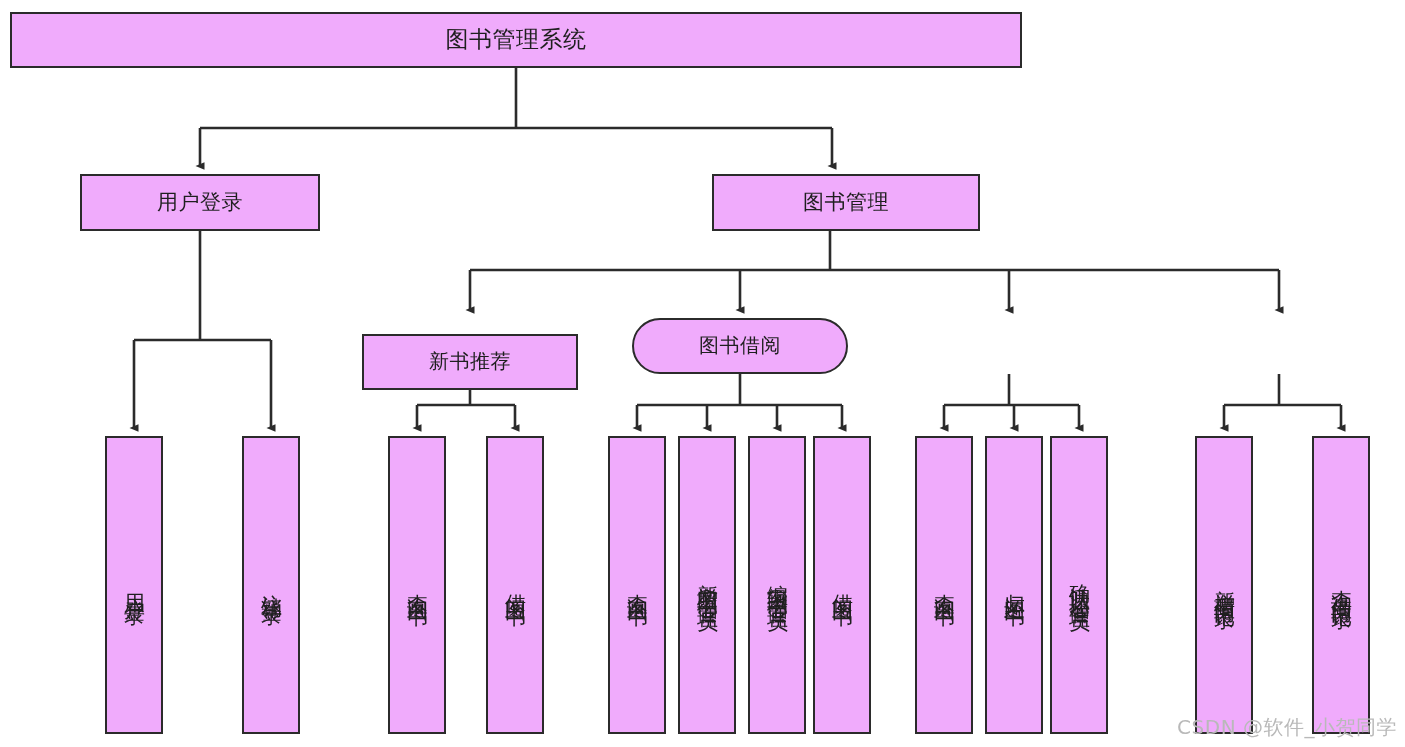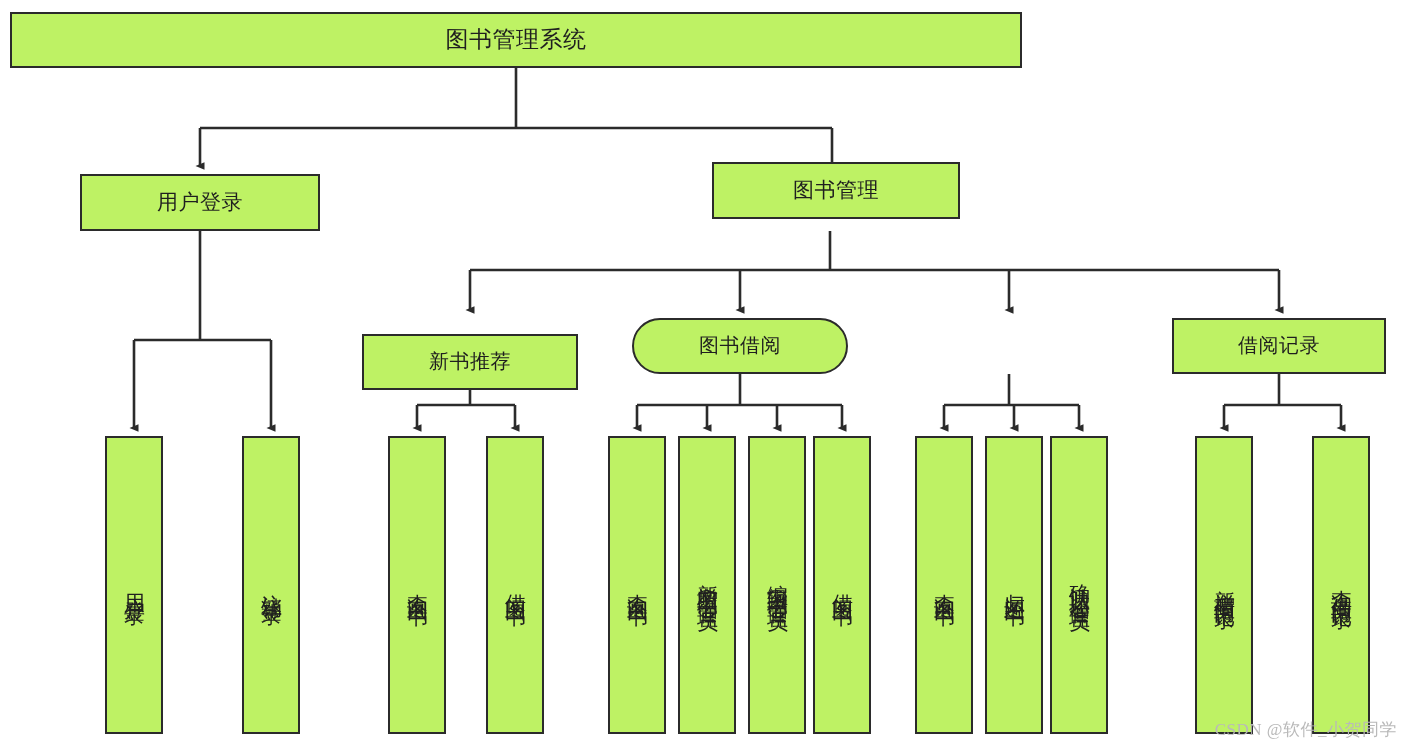--- a/index.html
+++ b/index.html
@@ -23,21 +23,21 @@
     left: 0;
     top: 0;
     width: 1405px;
     height: 747px;
     pointer-events: none;
   }
   .node {
     position: absolute;
     box-sizing: border-box;
     border: 2.5px solid #2b2b2b;
-    background: #bef264;
+    background: #f0abfc;
     display: flex;
     align-items: center;
     justify-content: center;
     text-align: right;
     color: #1f1f1f;
   }
   .node .label {
     display: block;
     line-height: 1.18;
     letter-spacing: 0.5px;
@@ -59,26 +59,25 @@
     writing-mode: vertical-rl;
     text-orientation: upright;
     letter-spacing: 4px;
     line-height: 1;
     white-space: nowrap;
   }
   #watermark {
     position: absolute;
     right: 8px;
     bottom: 6px;
-    font-size: 17px;
+    font-size: 20px;
     color: #b9b9b9;
     letter-spacing: 0.5px;
     white-space: nowrap;
     user-select: none;
-    font-family: Liberation Serif, serif;
   }
 </style>
 </head>
 <body>
 
 <div id="canvas">
 
   <svg id="edges" viewBox="0 0 1405 747" width="1405" height="747" xmlns="http://www.w3.org/2000/svg">
     <defs>
       <marker id="arrow" markerWidth="10" markerHeight="10" refX="4.2" refY="5" orient="auto" markerUnits="userSpaceOnUse">
@@ -129,32 +128,29 @@
     </g>
   </svg>
 
   <div class="node node-root" style="left: 10px; top: 12px; width: 1012px; height: 56px;">
     <span class="label">图书管理系统</span>
   </div>
 
   <div class="node node-l1" style="left: 80px; top: 174px; width: 240px; height: 57px;">
     <span class="label">用户登录</span>
   </div>
-  <div class="node node-l1" style="left: 712px; top: 162px; width: 248px; height: 57px;">
+  <div class="node node-l1" style="left: 712px; top: 174px; width: 268px; height: 57px;">
     <span class="label">图书管理</span>
   </div>
 
   <div class="node node-l2" style="left: 362px; top: 318px; width: 216px; height: 56px; margin-top: 16px;">
     <span class="label">新书推荐</span>
   </div>
   <div class="node node-l2" style="left: 632px; top: 318px; width: 216px; height: 56px; border-radius: 28px;">
     <span class="label">图书借阅</span>
-  </div>
-  <div class="node node-l2" style="left: 1172px; top: 318px; width: 214px; height: 56px;">
-    <span class="label">借阅记录</span>
   </div>
 
   <div class="node node-leaf" style="left: 105px; top: 436px; width: 58px; height: 298px;">
     <span class="label">用户登录</span>
   </div>
   <div class="node node-leaf" style="left: 242px; top: 436px; width: 58px; height: 298px;">
     <span class="label">注销登录</span>
   </div>
   <div class="node node-leaf" style="left: 388px; top: 436px; width: 58px; height: 298px;">
     <span class="label">查询图书</span>

